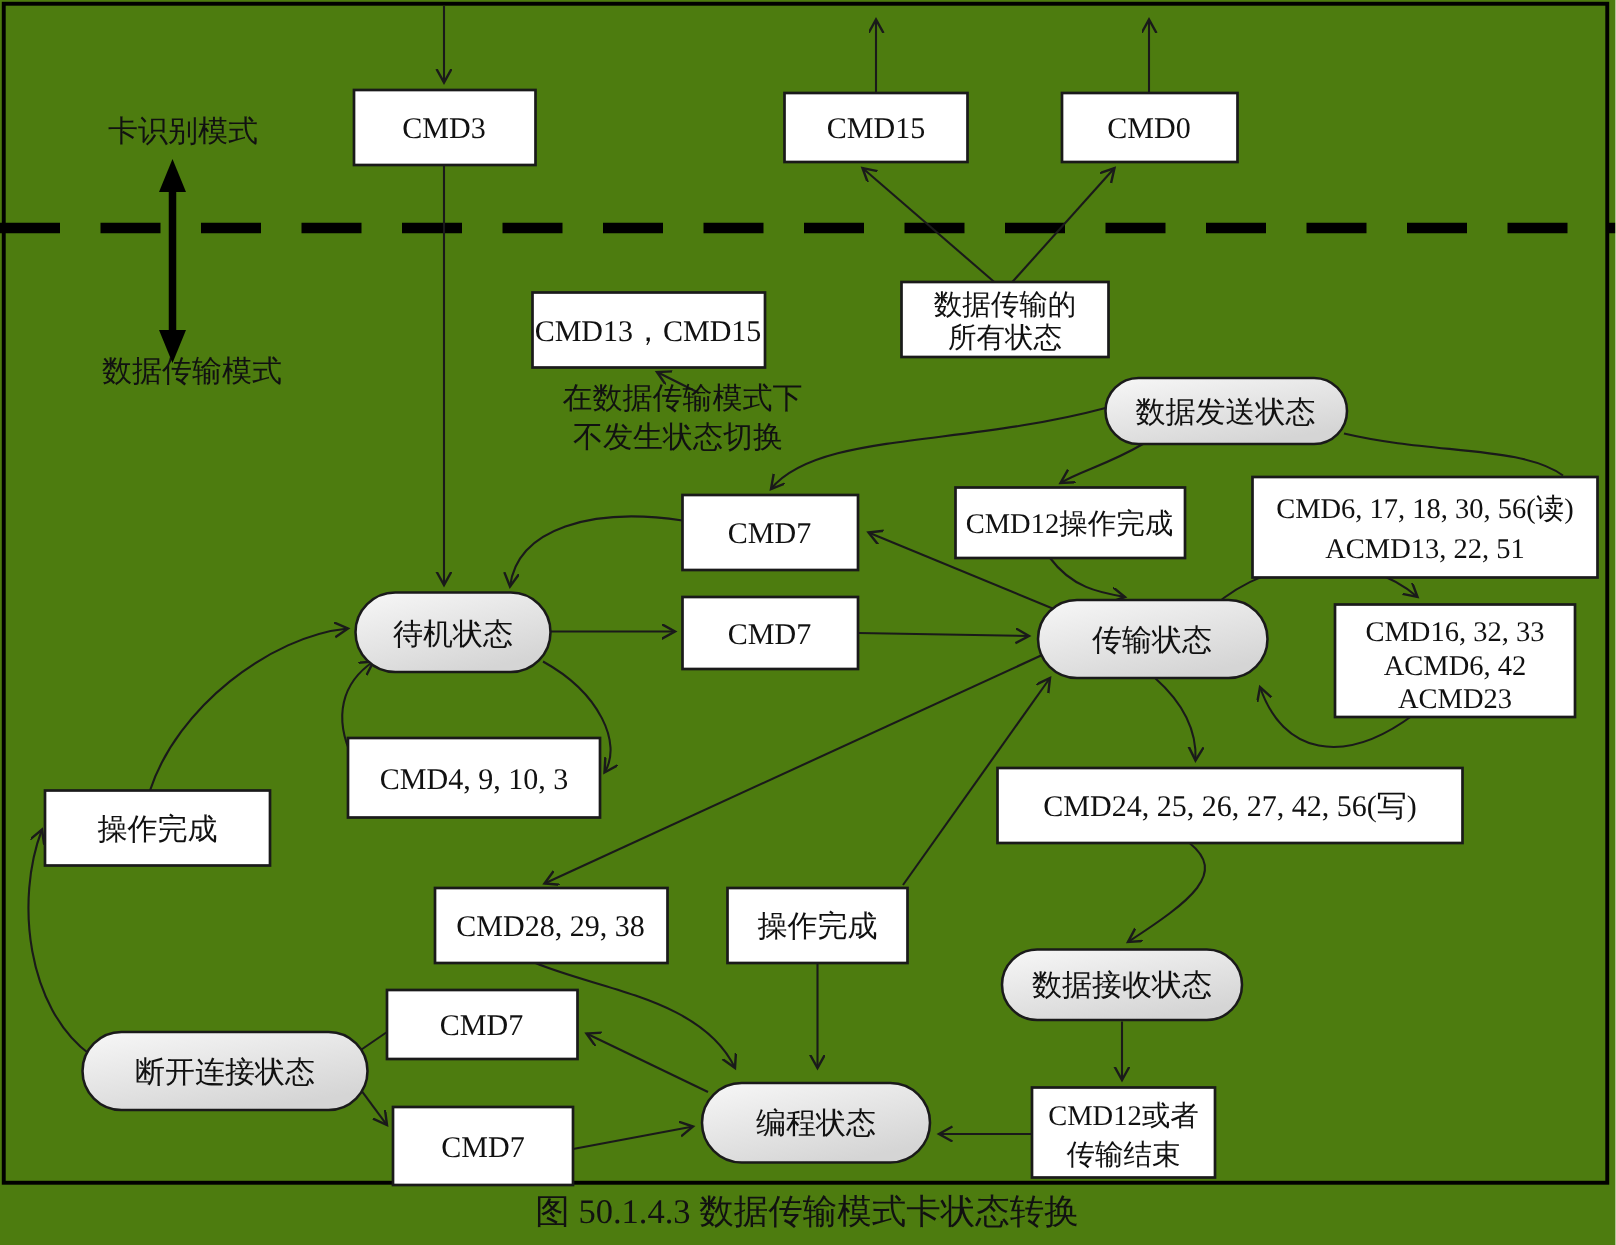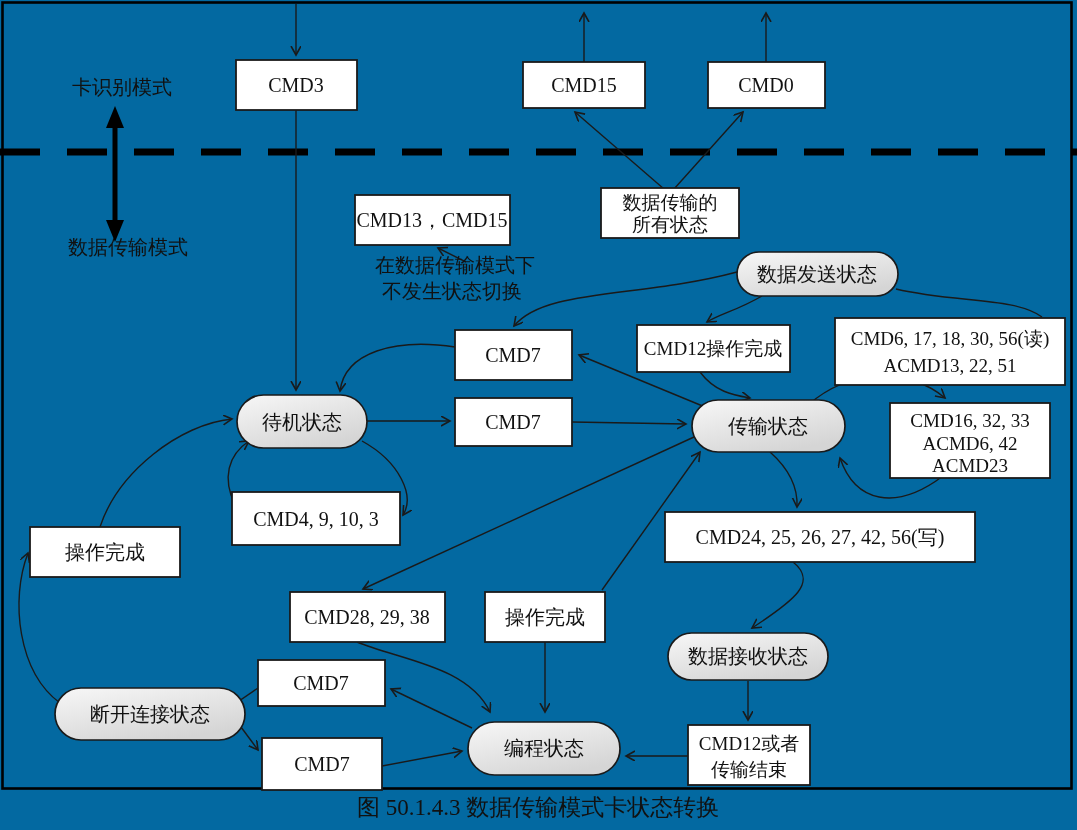--- a/index.html
+++ b/index.html
@@ -1,16 +1,16 @@
 <!DOCTYPE html>
 <html><head>
 <meta charset="utf-8">
 <style>
   html,body{margin:0;padding:0;background:#ffffff;}
-  .stage{position:relative;width:1077px;height:830px;background:#0369a1;overflow:hidden;}
+  .stage{position:relative;width:1077px;height:830px;background:#4d7c0f;overflow:hidden;}
   svg{position:absolute;left:0;top:0;}
   .box{fill:#ffffff;stroke:#1a1a1a;stroke-width:1.8;}
   .state{fill:url(#gstate);stroke:#1a1a1a;stroke-width:1.7;}
   .edge{fill:none;stroke:#1a1a1a;stroke-width:1.4;}
   .thick{stroke:#000000;stroke-width:5;}
   .dash{stroke:#000000;stroke-width:7;stroke-dasharray:40 27;}
   .border{fill:none;stroke:#000000;stroke-width:2.6;}
   .txt{font-family:"Liberation Serif","DejaVu Serif",serif;font-size:20px;fill:#111111;text-anchor:middle;}
   .small{font-size:19px;}
   .cap{font-family:"Liberation Serif","DejaVu Serif",serif;font-size:23px;fill:#111111;text-anchor:middle;}

